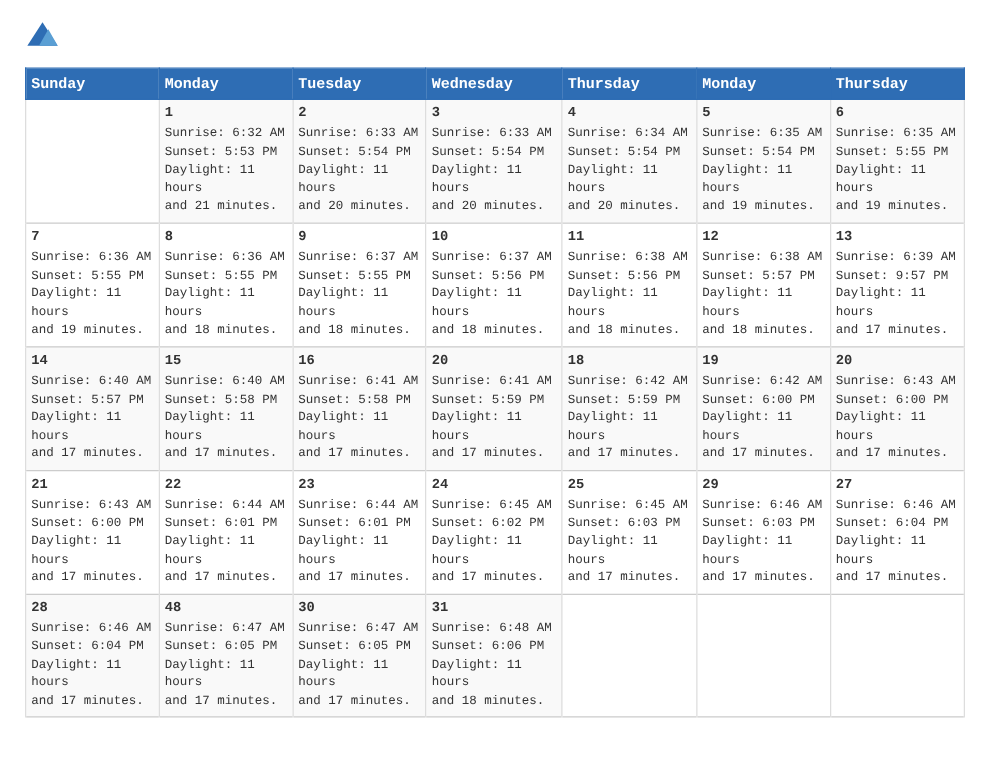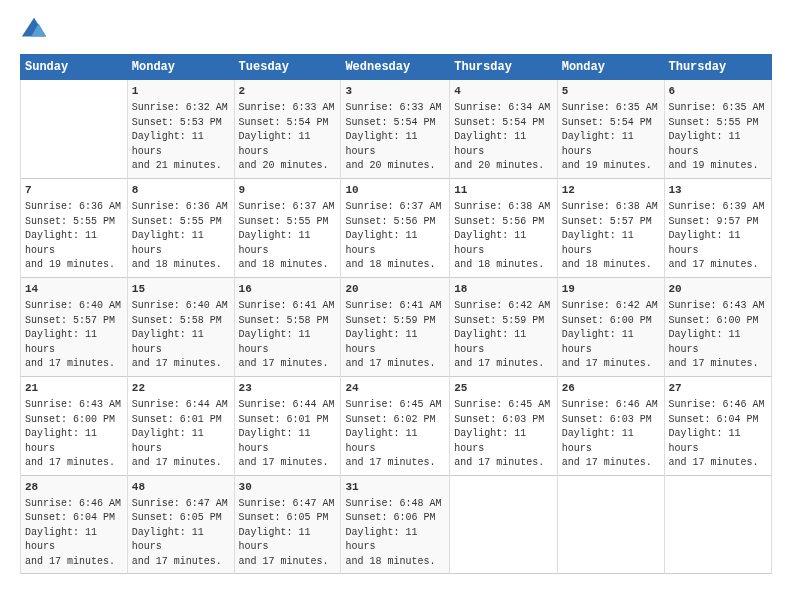--- a/index.html
+++ b/index.html
@@ -316,21 +316,21 @@
 and 17 minutes.</div>
           </td>
           <td>
             <span class="day-num">25</span>
             <div class="day-info" style="white-space: pre-line;">Sunrise: 6:45 AM
 Sunset: 6:03 PM
 Daylight: 11 hours
 and 17 minutes.</div>
           </td>
           <td>
-            <span class="day-num">26</span>
+            <span class="day-num">29</span>
             <div class="day-info" style="white-space: pre-line;">Sunrise: 6:46 AM
 Sunset: 6:03 PM
 Daylight: 11 hours
 and 17 minutes.</div>
           </td>
           <td>
             <span class="day-num">27</span>
             <div class="day-info" style="white-space: pre-line;">Sunrise: 6:46 AM
 Sunset: 6:04 PM
 Daylight: 11 hours

